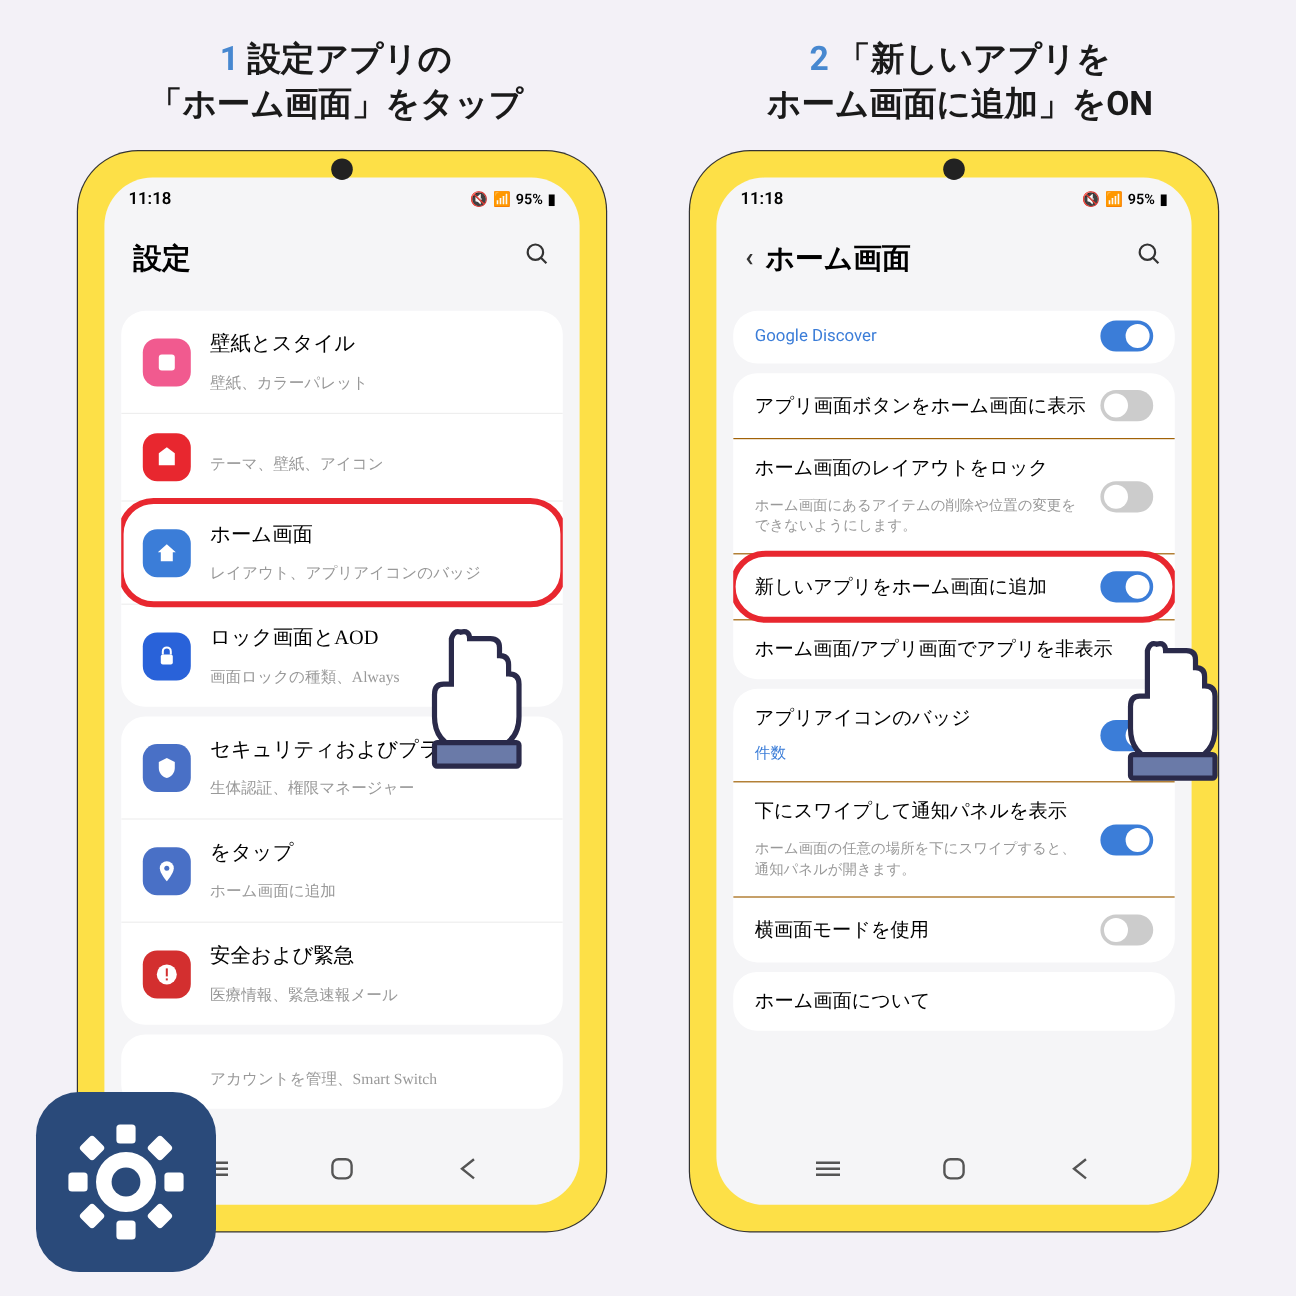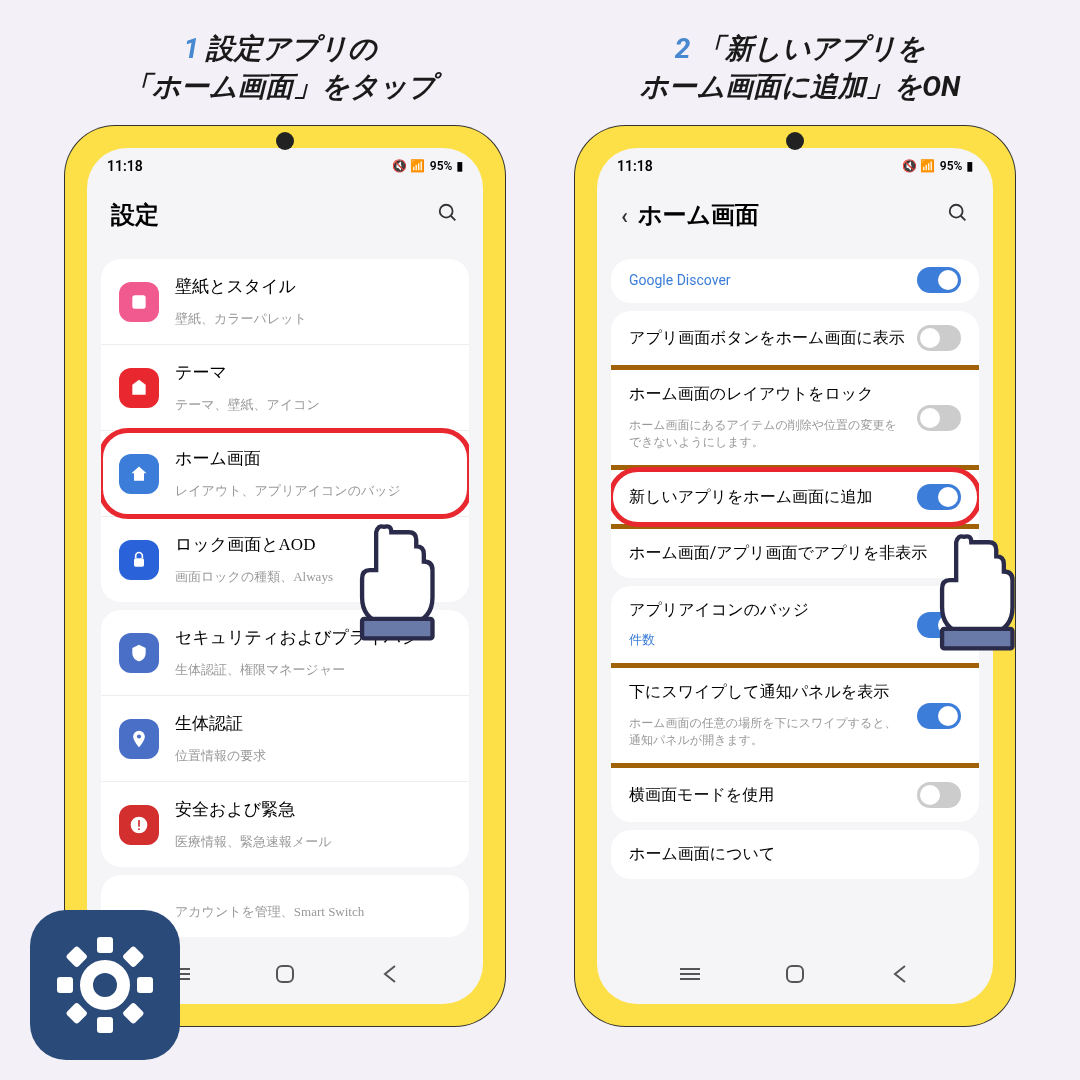--- a/index.html
+++ b/index.html
@@ -4,21 +4,21 @@
   <style>
     * { margin: 0; padding: 0; box-sizing: border-box; }
     body {
       width: 1080px;
       height: 1080px;
       background: #f3f1f7;
       font-family: -apple-system, BlinkMacSystemFont, "Segoe UI", Roboto, sans-serif;
       position: relative;
     }
     .header { display: flex; padding: 30px 20px 10px; }
-    .header-col { flex: 1; text-align: center; font-size: 28px; font-weight: 700; color: #1a1a1a; font-style: italic; }
+    .header-col { flex: 1; text-align: center; font-size: 28px; font-weight: 700; color: #1a1a1a; }
     .step-num { color: #4788d0; }
     .phones { display: flex; justify-content: space-around; padding: 10px 30px; }
     .phone-wrap { position: relative; width: 440px; }
     .phone {
       width: 440px; height: 900px;
       background: #fde047; border-radius: 50px;
       padding: 22px; position: relative;
       box-shadow: 0 0 0 1px #333;
     }
     .phone::before {
@@ -69,21 +69,21 @@
     }
     .toggle::after {
       content: ''; position: absolute; width: 20px; height: 20px;
       background: #fff; border-radius: 50%; top: 3px; left: 3px;
       transition: left 0.2s;
     }
     .toggle.on { background: #3b7dd8; }
     .toggle.on::after { left: 21px; }
     .row2 {
       display: flex; align-items: center; padding: 14px 18px;
-      border-bottom: 5px solid #a16207; gap: 10px;
+      border-bottom: 1px solid #a16207; gap: 10px;
     }
     .row2:last-child { border-bottom: none; }
     .row2-text { flex: 1; }
     .row2-title { font-size: 16px; color: #000; }
     .row2-sub { font-size: 12px; color: #999; margin-top: 12px; }
     .discover { color: #3b7dd8; font-size: 14px; padding: 0 18px 12px; }
     .navbar {
       position: absolute; bottom: 8px; left: 0; right: 0;
       display: flex; justify-content: space-around; padding: 10px 40px;
     }
@@ -153,21 +153,20 @@
                 <div class="row-sub">壁紙、カラーパレット</div>
               </div>
           </div>
           <div class="row">
             <div class="row-icon ico-red">
                 <svg width="20" height="20" viewBox="0 0 24 24" fill="#fff">
                   <path d="M12 2L4 8v12h16V8z"></path>
                 </svg>
               </div>
             <div class="row-text">
-                <div class="row-title">テーマ</div>
                 <div class="row-sub">テーマ、壁紙、アイコン</div>
               </div>
           </div>
           <div class="row" style="position:relative">
             <div class="highlight"></div>
             <div class="row-icon ico-blue">
                 <svg width="20" height="20" viewBox="0 0 24 24" fill="#fff">
                   <path d="M12 3l9 8h-3v9H6v-9H3z"></path>
                 </svg>
               </div>
@@ -203,22 +202,22 @@
               </div>
           </div>
           <div class="row">
             <div class="row-icon ico-loc">
                 <svg width="20" height="20" viewBox="0 0 24 24" fill="#fff">
                   <path d="M12 2a7 7 0 017 7c0 5-7 13-7 13S5 14 5 9a7 7 0 017-7z"></path>
                   <circle cx="12" cy="9" r="2.5" fill="#4970c6"></circle>
                 </svg>
               </div>
             <div class="row-text">
-                <div class="row-title">生体認証</div>
-                <div class="row-sub">位置情報の要求</div>
+                <div class="row-title">をタップ</div>
+                <div class="row-sub">ホーム画面に追加</div>
               </div>
           </div>
           <div class="row">
             <div class="row-icon ico-alert">
                 <svg width="20" height="20" viewBox="0 0 24 24" fill="#fff">
                   <circle cx="12" cy="12" r="10"></circle>
                   <rect x="11" y="6" width="2" height="8" fill="#d32f2f"></rect>
                   <rect x="11" y="16" width="2" height="2" fill="#d32f2f"></rect>
                 </svg>
               </div>

